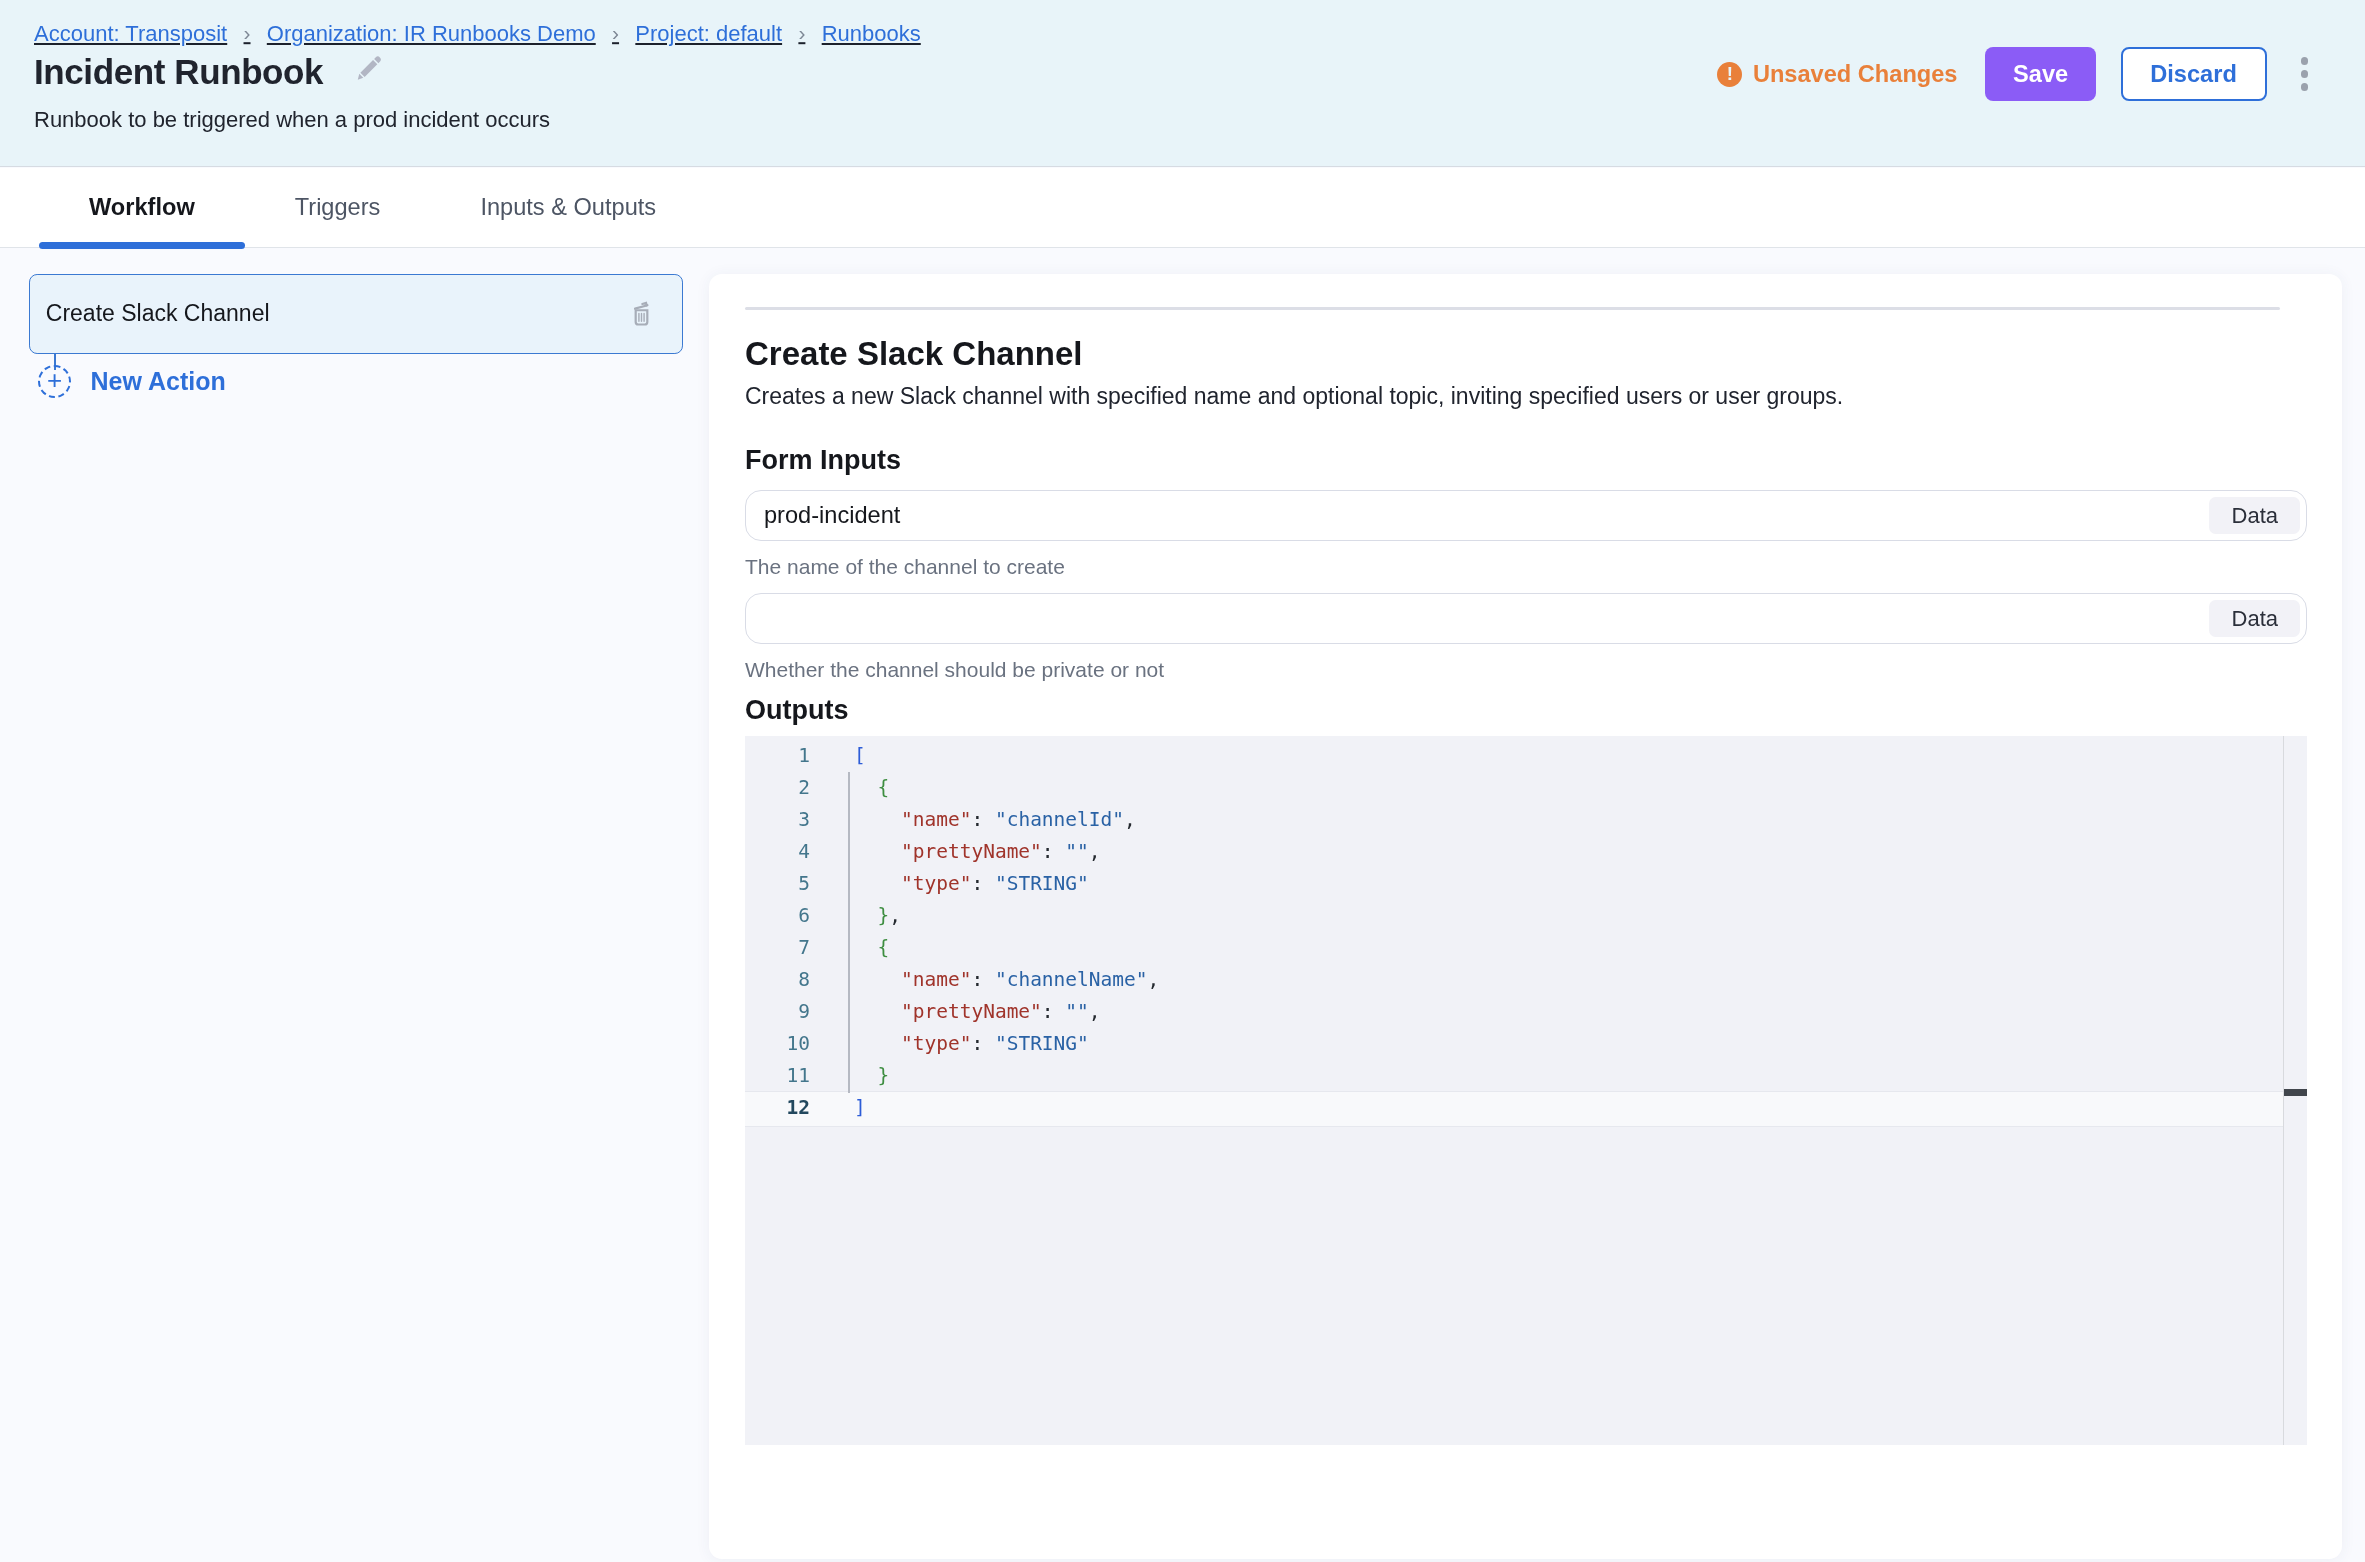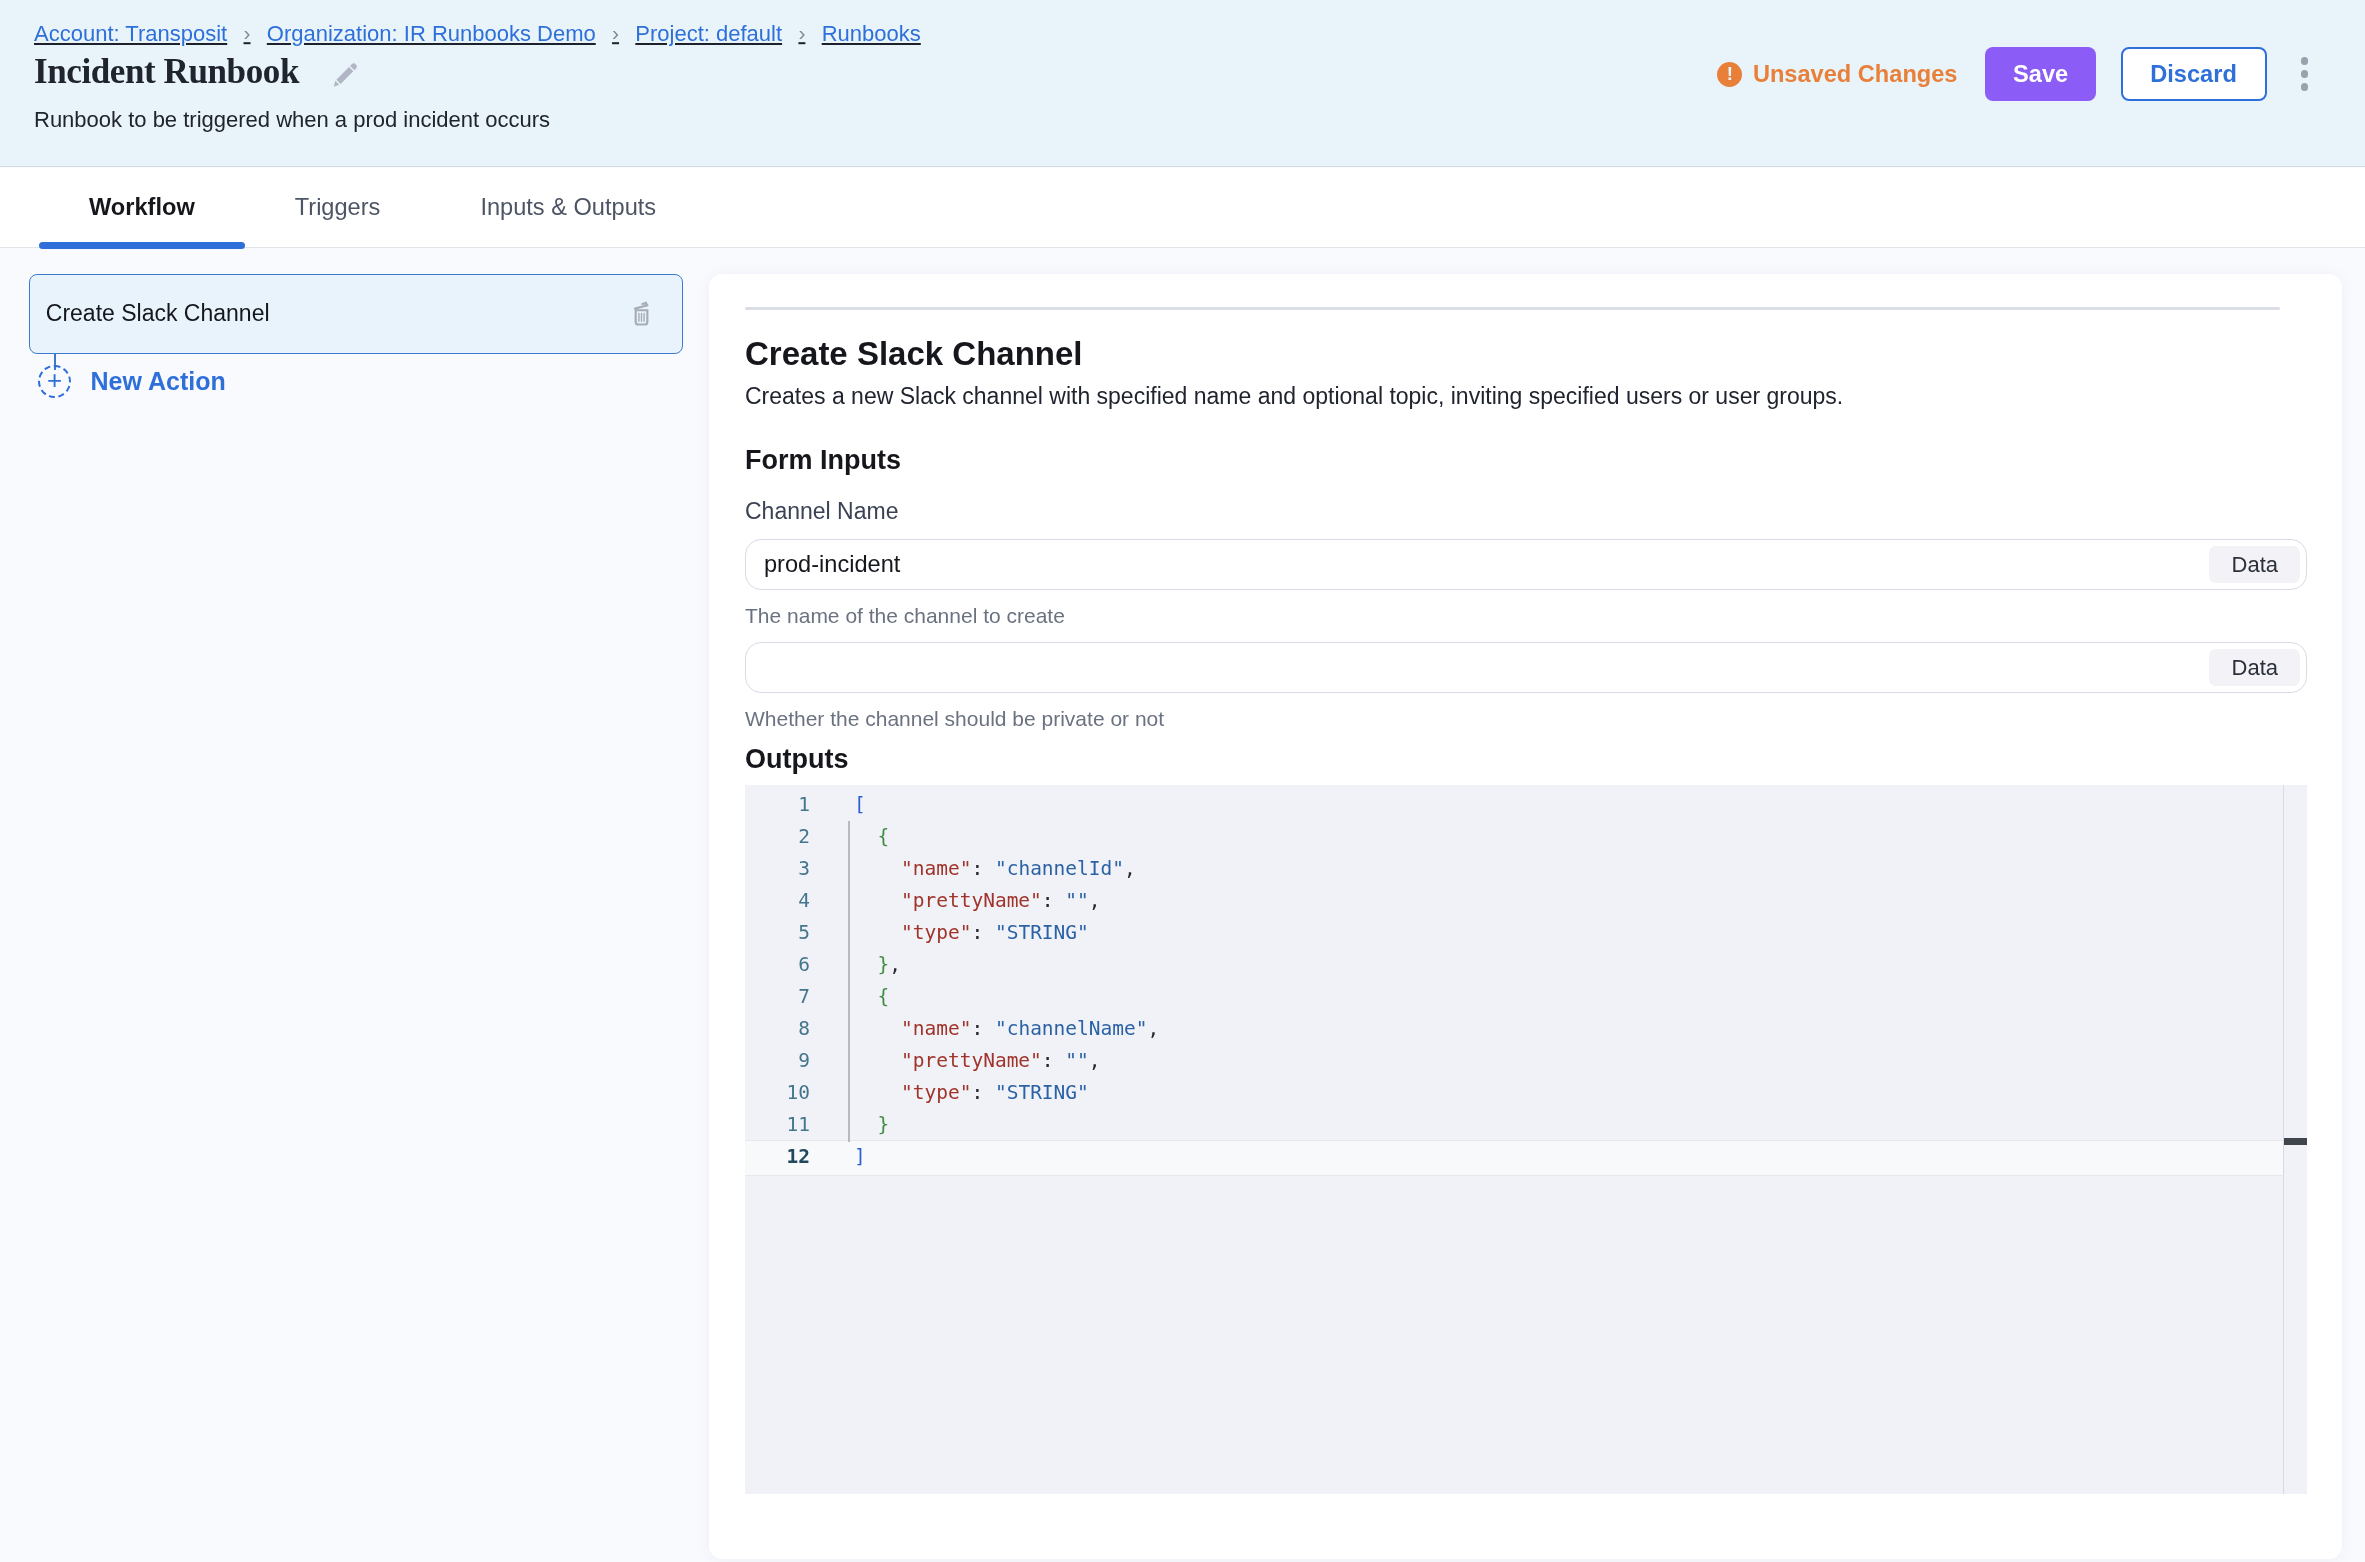--- a/index.html
+++ b/index.html
@@ -14,21 +14,21 @@
   .header {
     position:absolute; top:0; left:0; right:0; height:167px;
     background:#e8f4f9; border-bottom:1.6px solid #d6dbe2;
   }
   .breadcrumb {
     position:absolute; left:34px; top:21px;
     display:flex; align-items:center; gap:16.3px; font-size:22px;text-decoration:underline;
   }
   .crumb { color:#2e6fd9; cursor:pointer; }
   .crumb-sep { color:#7d8795; font-size:21px; transform:translateY(-0.8px); }
-  .title-row { position:absolute; left:34px; top:52px; display:flex; align-items:flex-end; gap:29px;font-family:Liberation Serif, serif; }
+  .title-row { position:absolute; left:34px; top:52px; display:flex; align-items:flex-start; gap:29px; }
   .page-title { font-size:35px; font-weight:700; color:#20242e; letter-spacing:-0.4px; }
   .pencil { width:33px; height:33px; cursor:pointer; }
   .subtitle { position:absolute; left:34px; top:107px; font-size:22px; color:#20242e; }
 
   .header-actions { position:absolute; right:50px; top:47px; display:flex; align-items:center; gap:24.4px; }
   .unsaved { display:flex; align-items:center; gap:10.6px; color:#e9803a; font-weight:700; font-size:23.6px; }
   .unsaved-ic {
     width:25px; height:25px; border-radius:50%; background:#e9803a; color:#e8f4f9;
     display:flex; align-items:center; justify-content:center;
     font-size:18.7px; font-weight:700; line-height:1;
@@ -201,21 +201,20 @@
 
   <div class="main-panel">
     <div class="section-divider"></div>
 
     <div class="action-title">Create Slack Channel</div>
     <div class="action-desc">Creates a new Slack channel with specified name and optional topic, inviting specified users or user groups.</div>
 
     <div class="h-section form-inputs-heading">Form Inputs</div>
 
     <div id="form-fields">
-        <div class="field-label fl-1">Channel Name</div>
         <div class="input-wrap">
           <input class="input-el" type="text" value="prod-incident" style="">
           <button class="data-btn">Data</button>
         </div>
         <div class="field-help">The name of the channel to create</div>
         <div class="input-wrap">
           <input class="input-el" type="text" style="">
           <button class="data-btn">Data</button>
         </div>
         <div class="field-help">Whether the channel should be private or not</div>

